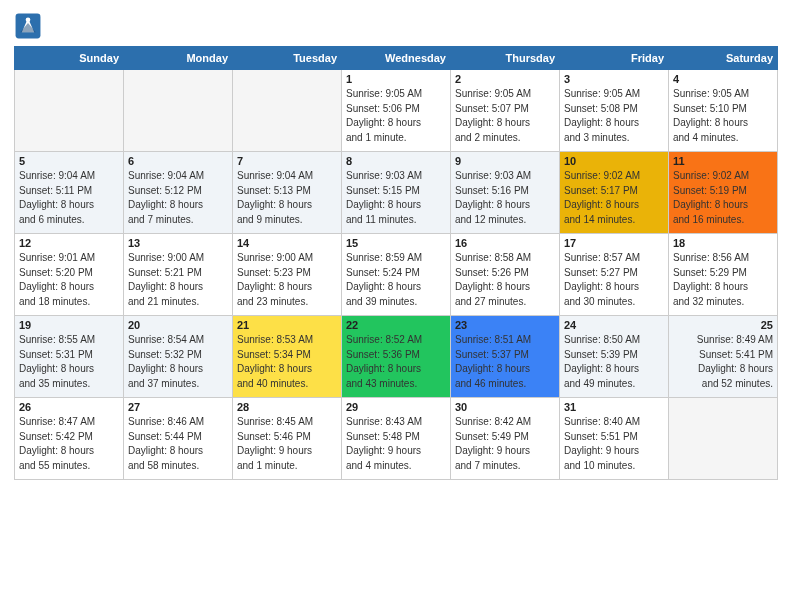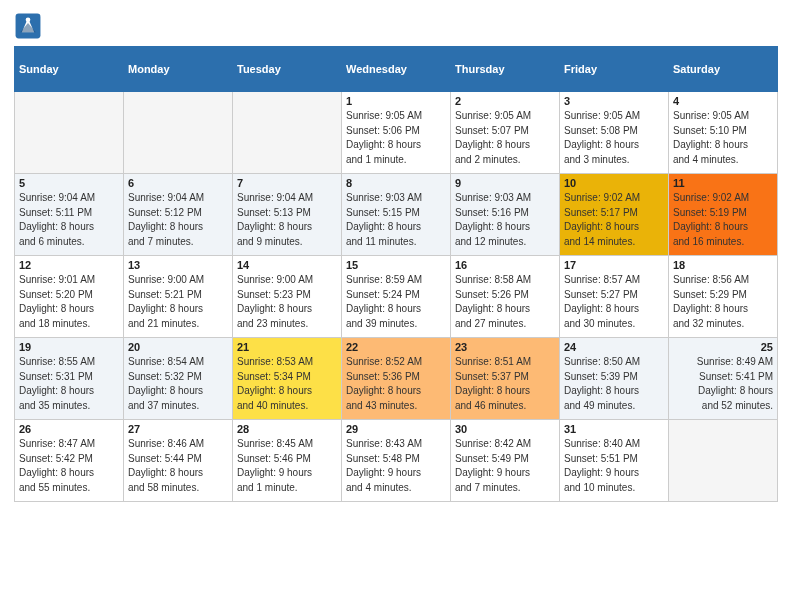--- a/index.html
+++ b/index.html
@@ -51,22 +51,22 @@
     table {
       width: 100%;
       border-collapse: collapse;
       table-layout: fixed;
     }
     .day-header {
       background-color: #2c6fad;
       color: #fff;
       font-size: 11px;
       font-weight: bold;
-      padding: 16px 4px;
-      text-align: left;
+      padding: 5px 4px;
+      text-align: right;
       border: 1px solid #2c6fad;
     }
     .cal-cell {
       border: 1px solid #ccc;
       vertical-align: top;
       padding: 3px 4px;
       height: 82px;
       background: #fff;
       font-size: 9.5px;
       color: #333;
@@ -317,30 +317,30 @@
           </td>
           <td class="cal-cell shade" style="background-color: #fde047;">
             <div class="day-num">21</div>
             <div class="cell-text">
               <div>Sunrise: 8:53 AM</div>
               <div>Sunset: 5:34 PM</div>
               <div>Daylight: 8 hours</div>
               <div>and 40 minutes.</div>
             </div>
           </td>
-          <td class="cal-cell shade" style="background-color: #fdba74;">
+          <td class="cal-cell shade" style="background-color: #22c55e;">
             <div class="day-num">22</div>
             <div class="cell-text">
               <div>Sunrise: 8:52 AM</div>
               <div>Sunset: 5:36 PM</div>
               <div>Daylight: 8 hours</div>
               <div>and 43 minutes.</div>
             </div>
           </td>
-          <td class="cal-cell shade" style="background-color: #fdba74;">
+          <td class="cal-cell shade" style="background-color: #3b82f6;">
             <div class="day-num">23</div>
             <div class="cell-text">
               <div>Sunrise: 8:51 AM</div>
               <div>Sunset: 5:37 PM</div>
               <div>Daylight: 8 hours</div>
               <div>and 46 minutes.</div>
             </div>
           </td>
           <td class="cal-cell shade" style="background-color: rgb(240, 244, 248);">
             <div class="day-num">24</div>

